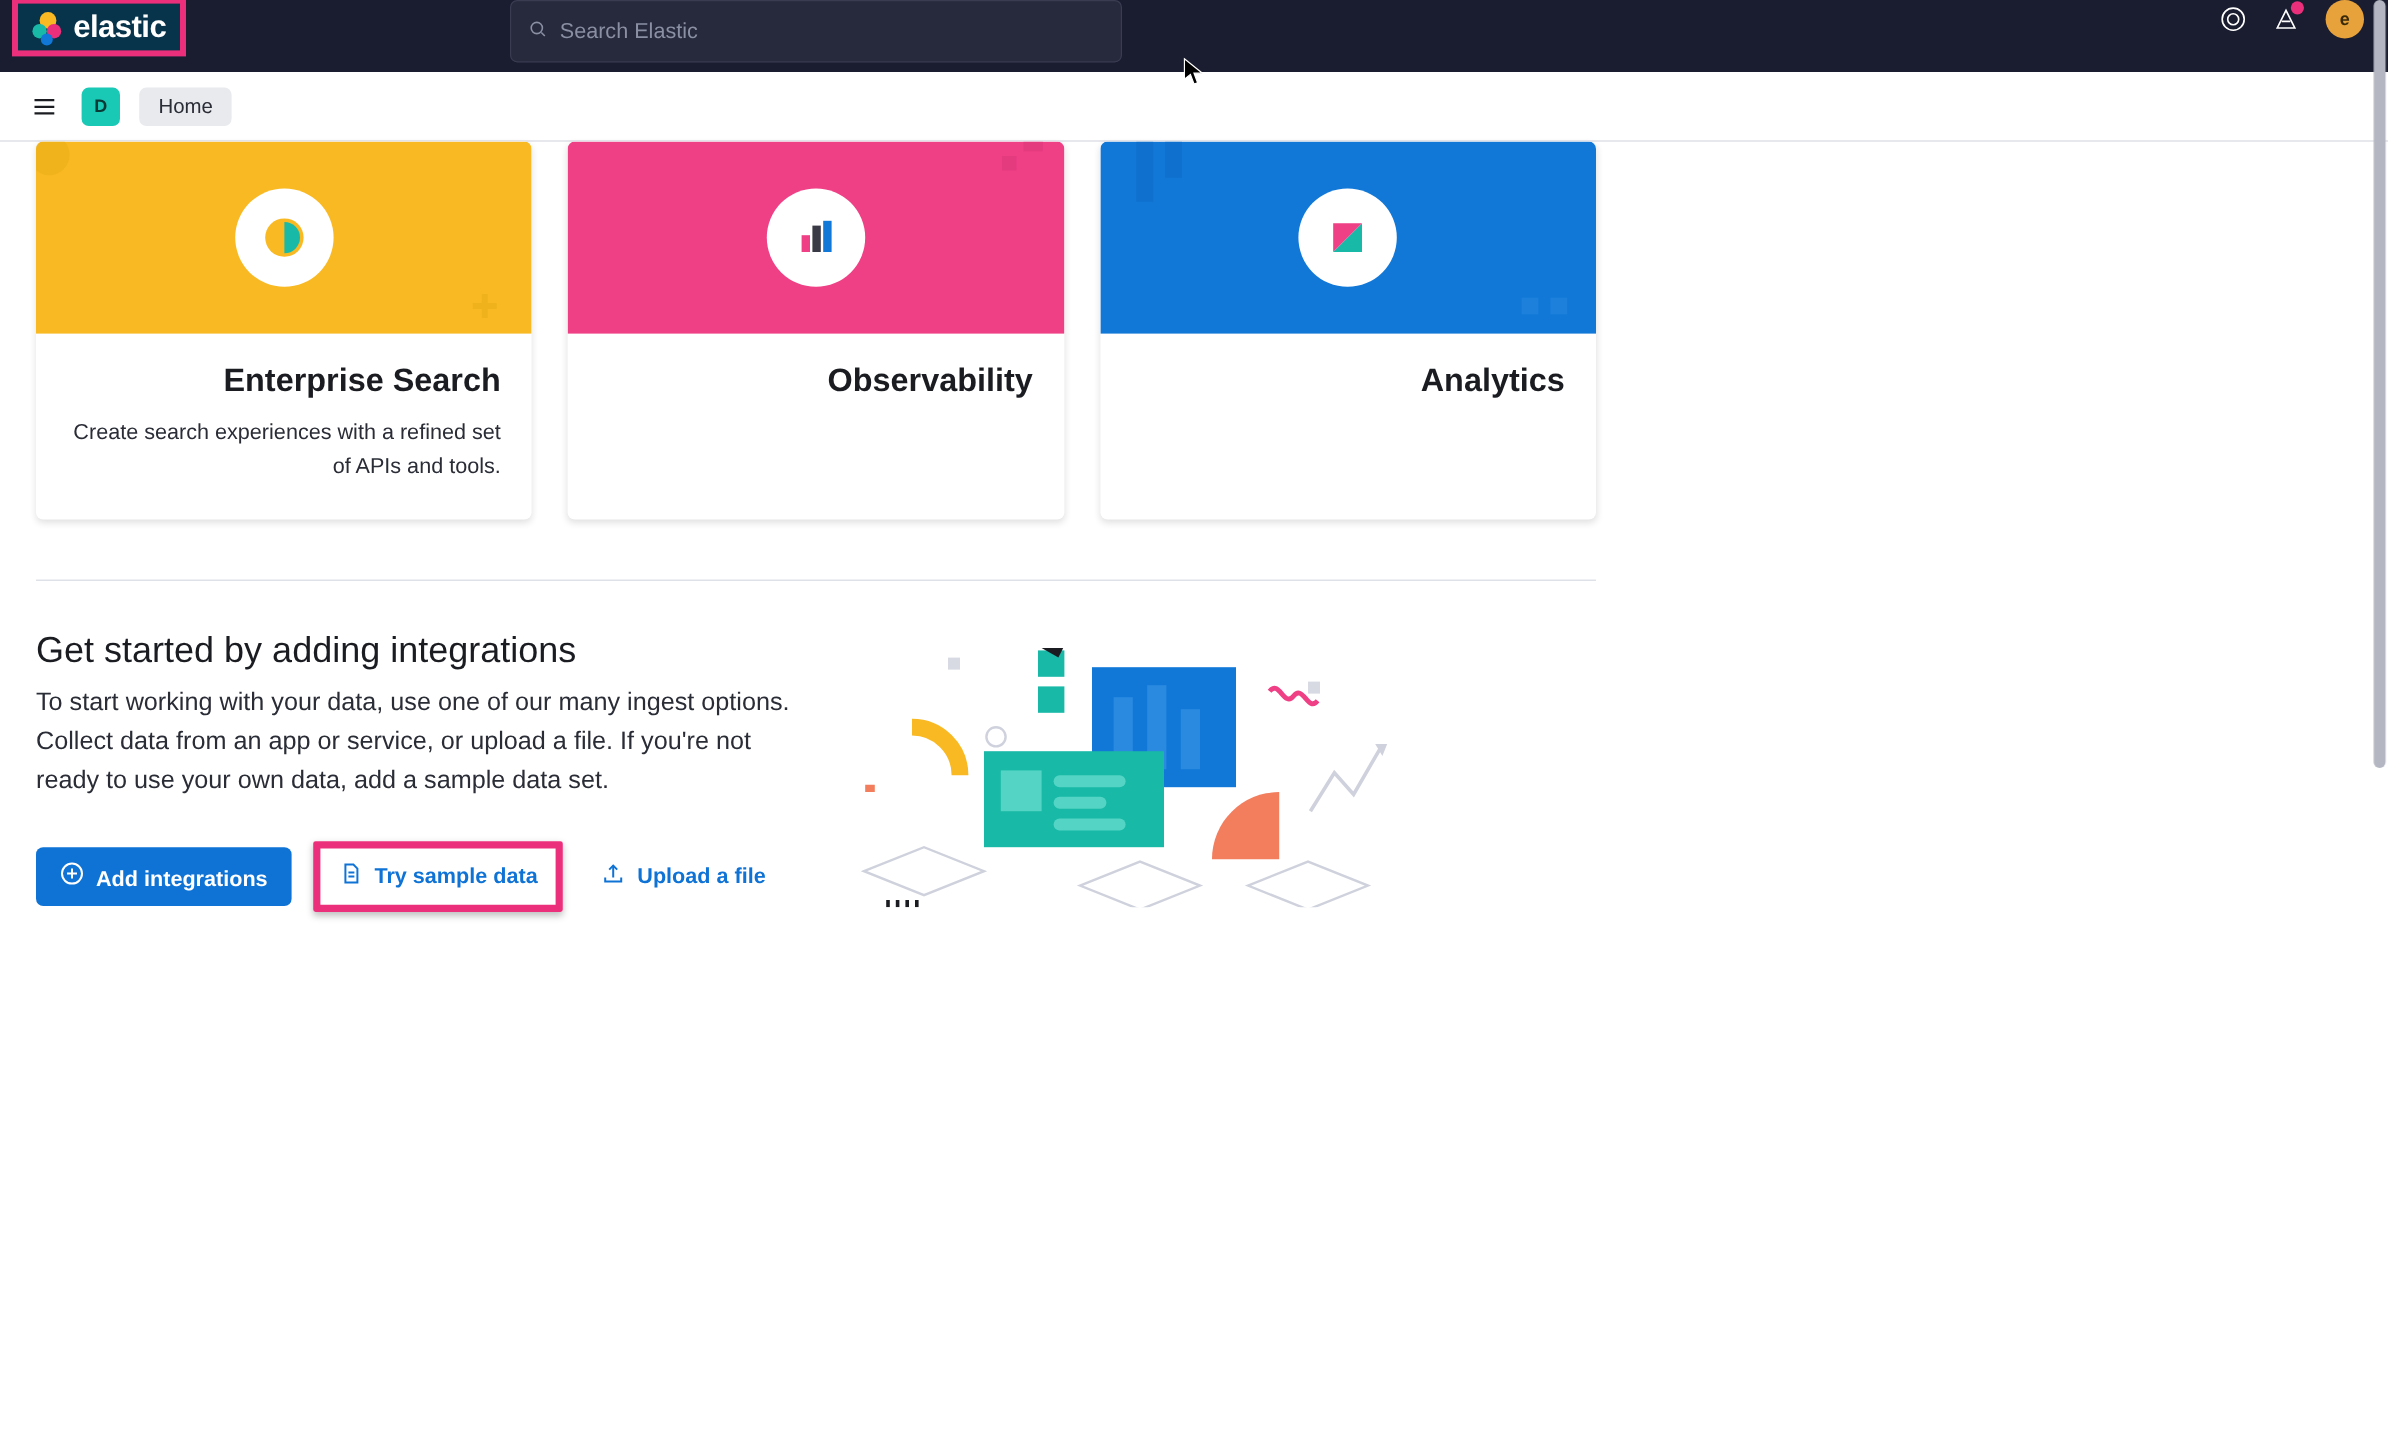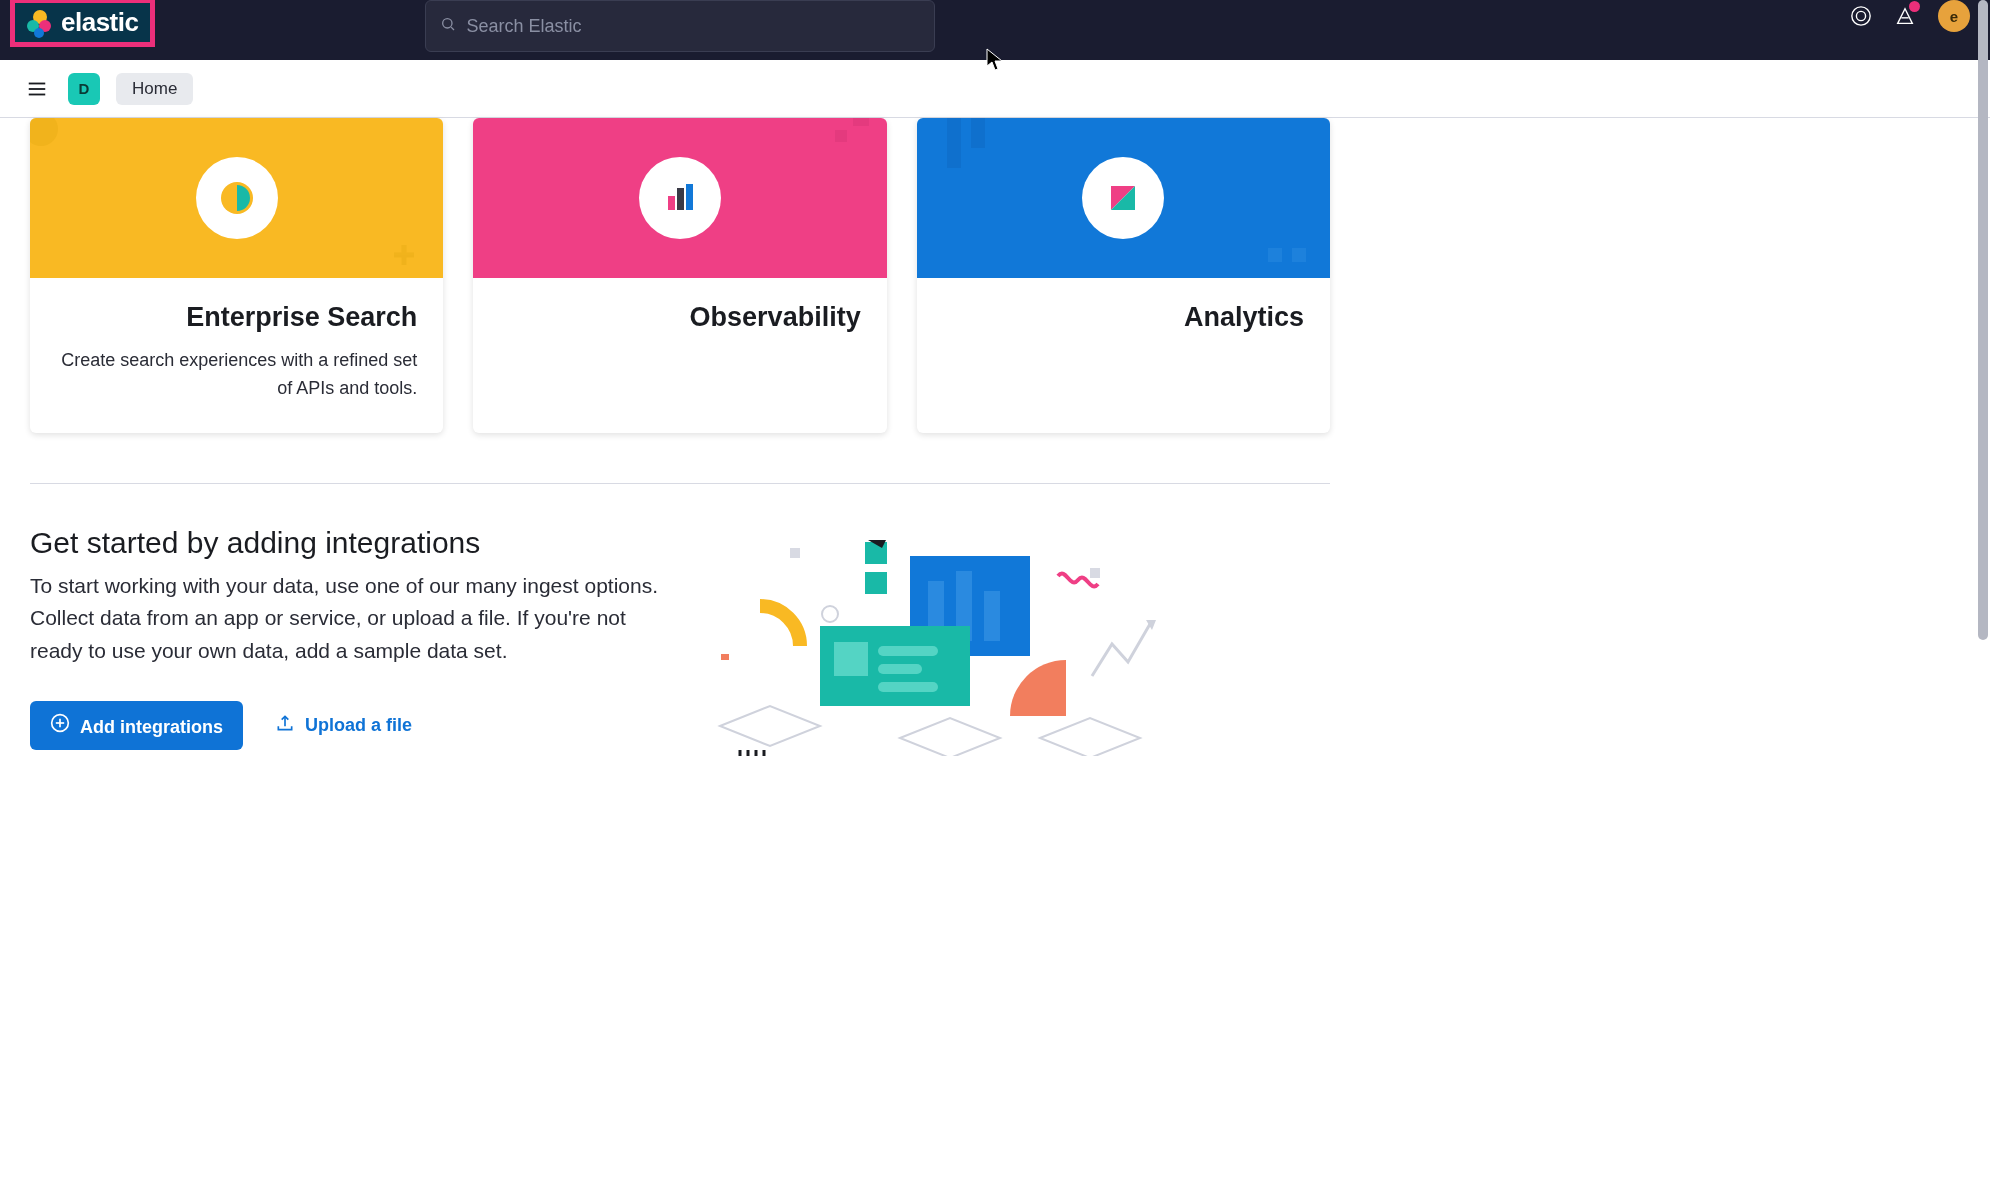--- a/index.html
+++ b/index.html
@@ -201,20 +201,32 @@
           <span>
             <svg viewBox="0 0 24 24" fill="none" stroke-width="2">
                 <circle cx="12" cy="12" r="10"></circle>
                 <line x1="12" y1="7" x2="12" y2="17"></line>
                 <line x1="7" y1="12" x2="17" y2="12"></line>
               </svg>
           </span>
           <span>Add integrations</span>
         </button>
 
+        <div class="hl-box">
+          <button class="btn-link">
+            <span>
+              <svg viewBox="0 0 24 24" stroke-width="2">
+                  <path d="M7 3h8l4 4v14H7z"></path>
+                  <line x1="10" y1="11" x2="16" y2="11"></line>
+                  <line x1="10" y1="15" x2="16" y2="15"></line>
+                </svg>
+            </span>
+            <span>Try sample data</span>
+          </button>
+        </div>
 
         <button class="btn-link">
           <span>
             <svg viewBox="0 0 24 24" stroke-width="2">
                 <path d="M4 16v4h16v-4"></path>
                 <path d="M12 4v12"></path>
                 <path d="M8 8l4-4 4 4"></path>
               </svg>
           </span>
           <span>Upload a file</span>

